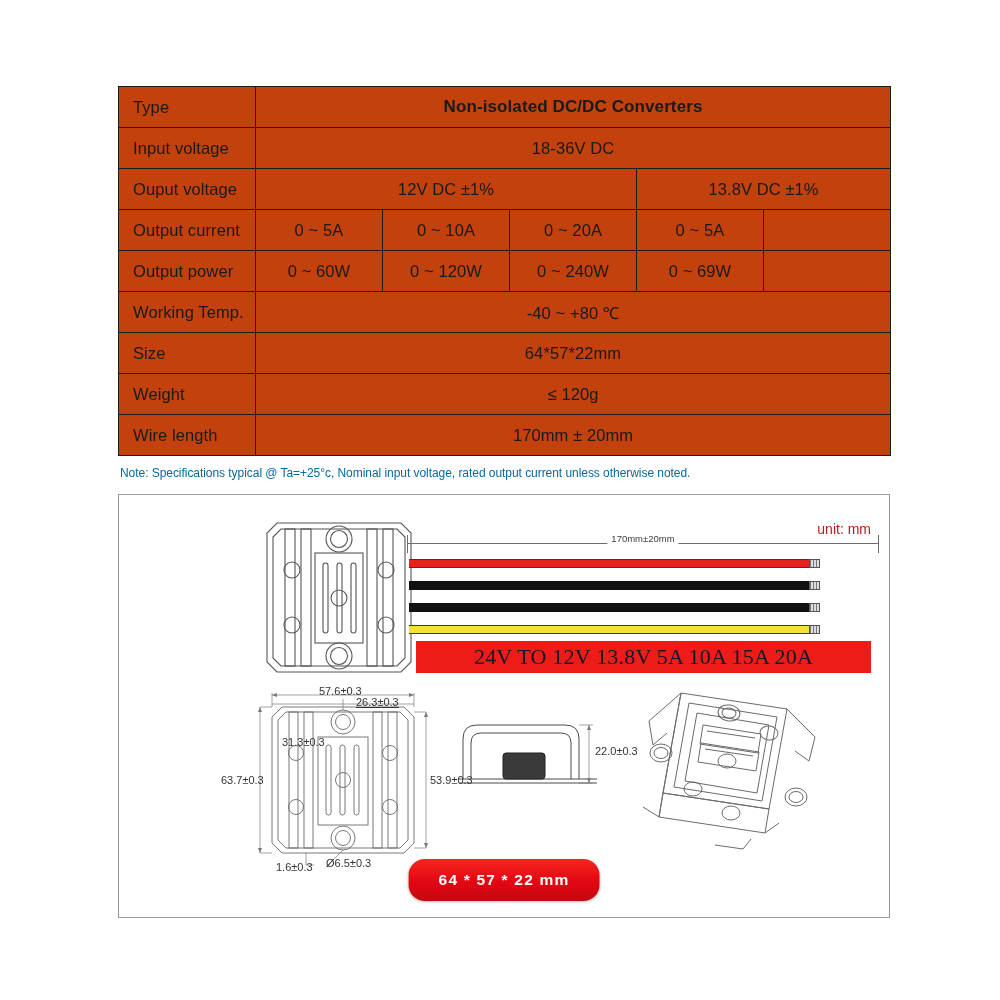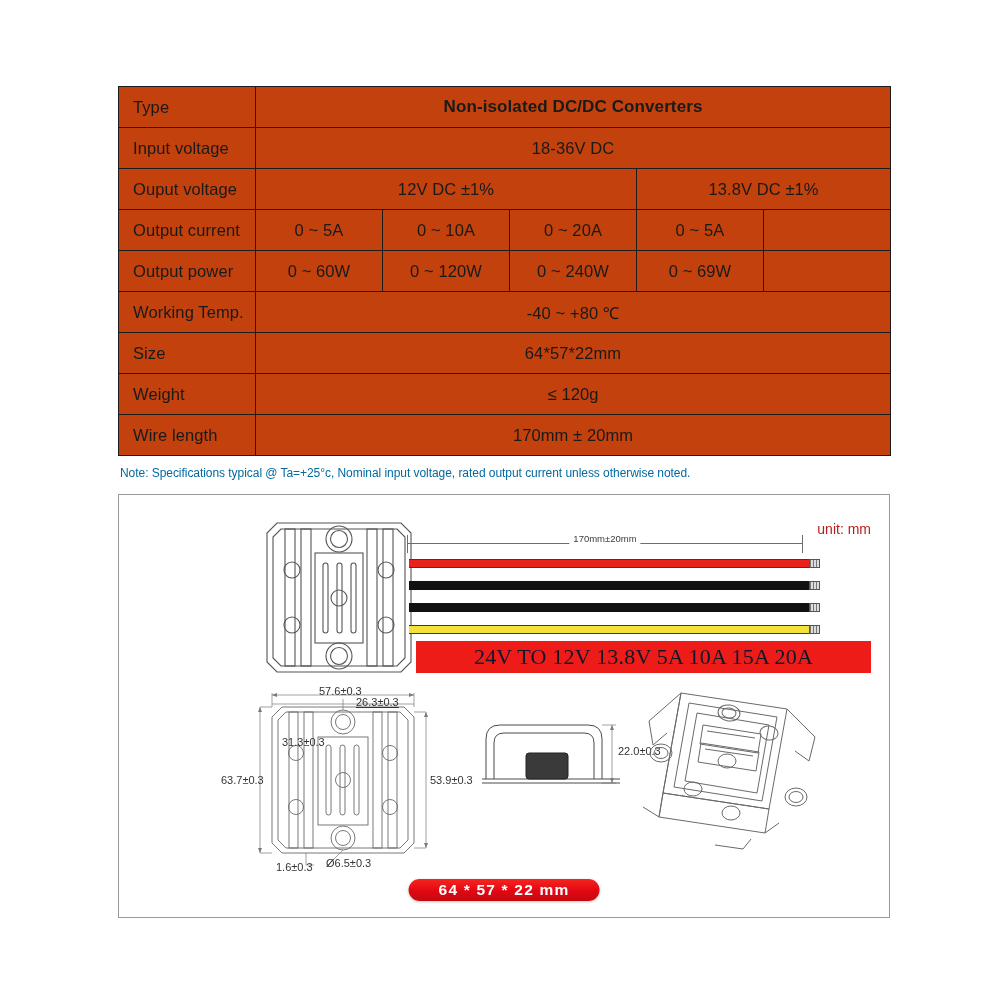--- a/index.html
+++ b/index.html
@@ -85,21 +85,21 @@
   .wire.blk1   { top: 28px; background: #111111; border-color:#111; }
   .wire.blk2   { top: 50px; background: #111111; border-color:#111; }
   .wire.yellow { top: 72px; background: #f2e23a; }
   .wire-tip {
     position: absolute; left: 400px; width: 11px; height: 9px;
     background: repeating-linear-gradient(90deg,#777 0 1.5px,#ddd 1.5px 3px);
     border: 1px solid #555;
   }
   .tip-red { top: 6px; } .tip-b1 { top: 28px; } .tip-b2 { top: 50px; } .tip-y { top: 72px; }
 
-  .dim170 { position: absolute; left: 288px; top: 40px; width: 396px; height: 16px; }
+  .dim170 { position: absolute; left: 288px; top: 40px; width: 472px; height: 16px; }
   .dim170 .line { position: absolute; top: 8px; left: 0; right: 0; height: 1px; background: #6d6d6d; }
   .dim170 .cap { position: absolute; top: 0; width: 1px; height: 18px; background: #6d6d6d; }
   .dim170 .cap.l { left: 0; } .dim170 .cap.r { right: 0; }
   .dim170 .txt {
     position: absolute; left: 50%; top: -2px; transform: translateX(-50%);
     background: #fff; padding: 0 4px; font-size: 9.5px; color: #3c3c3c;
     font-family: "Liberation Sans", sans-serif;
   }
 
   
@@ -110,35 +110,35 @@
     display: flex; align-items: center; justify-content: center;
   }
   .red-banner span {
     color: #0f172a; font-size: 22px; font-weight: 400;
     font-family: "Liberation Serif", serif;
     white-space: nowrap; letter-spacing: .2px;
   }
 
   
   .bottom-view { position: absolute; left: 115px; top: 190px; }
-  .side-view   { position: absolute; left: 361px; top: 222px; }
+  .side-view   { position: absolute; left: 338px; top: 222px; }
   .iso-view    { position: absolute; left: 500px; top: 190px; }
 
   .dimtext {
     position: absolute; font-size: 11px; color: #333;
     font-family: "Liberation Sans", sans-serif; white-space: nowrap;
   }
 
   
   .size-pill {
     position: absolute; left: 50%; transform: translateX(-50%);
     bottom: 16px;
     background: linear-gradient(180deg,#f4261f 0%,#e30613 55%,#c20a10 100%);
     border-radius: 16px;
-    padding: 2px 30px;
+    padding: 12px 30px;
     color: #ffffff; font-size: 15.5px; font-weight: 700;
     letter-spacing: 1.2px;
     box-shadow: 0 1px 3px rgba(0,0,0,.25);
     white-space: nowrap;
   }
   svg { display: block; overflow: visible; }
 </style>
 </head>
 <body>
 

